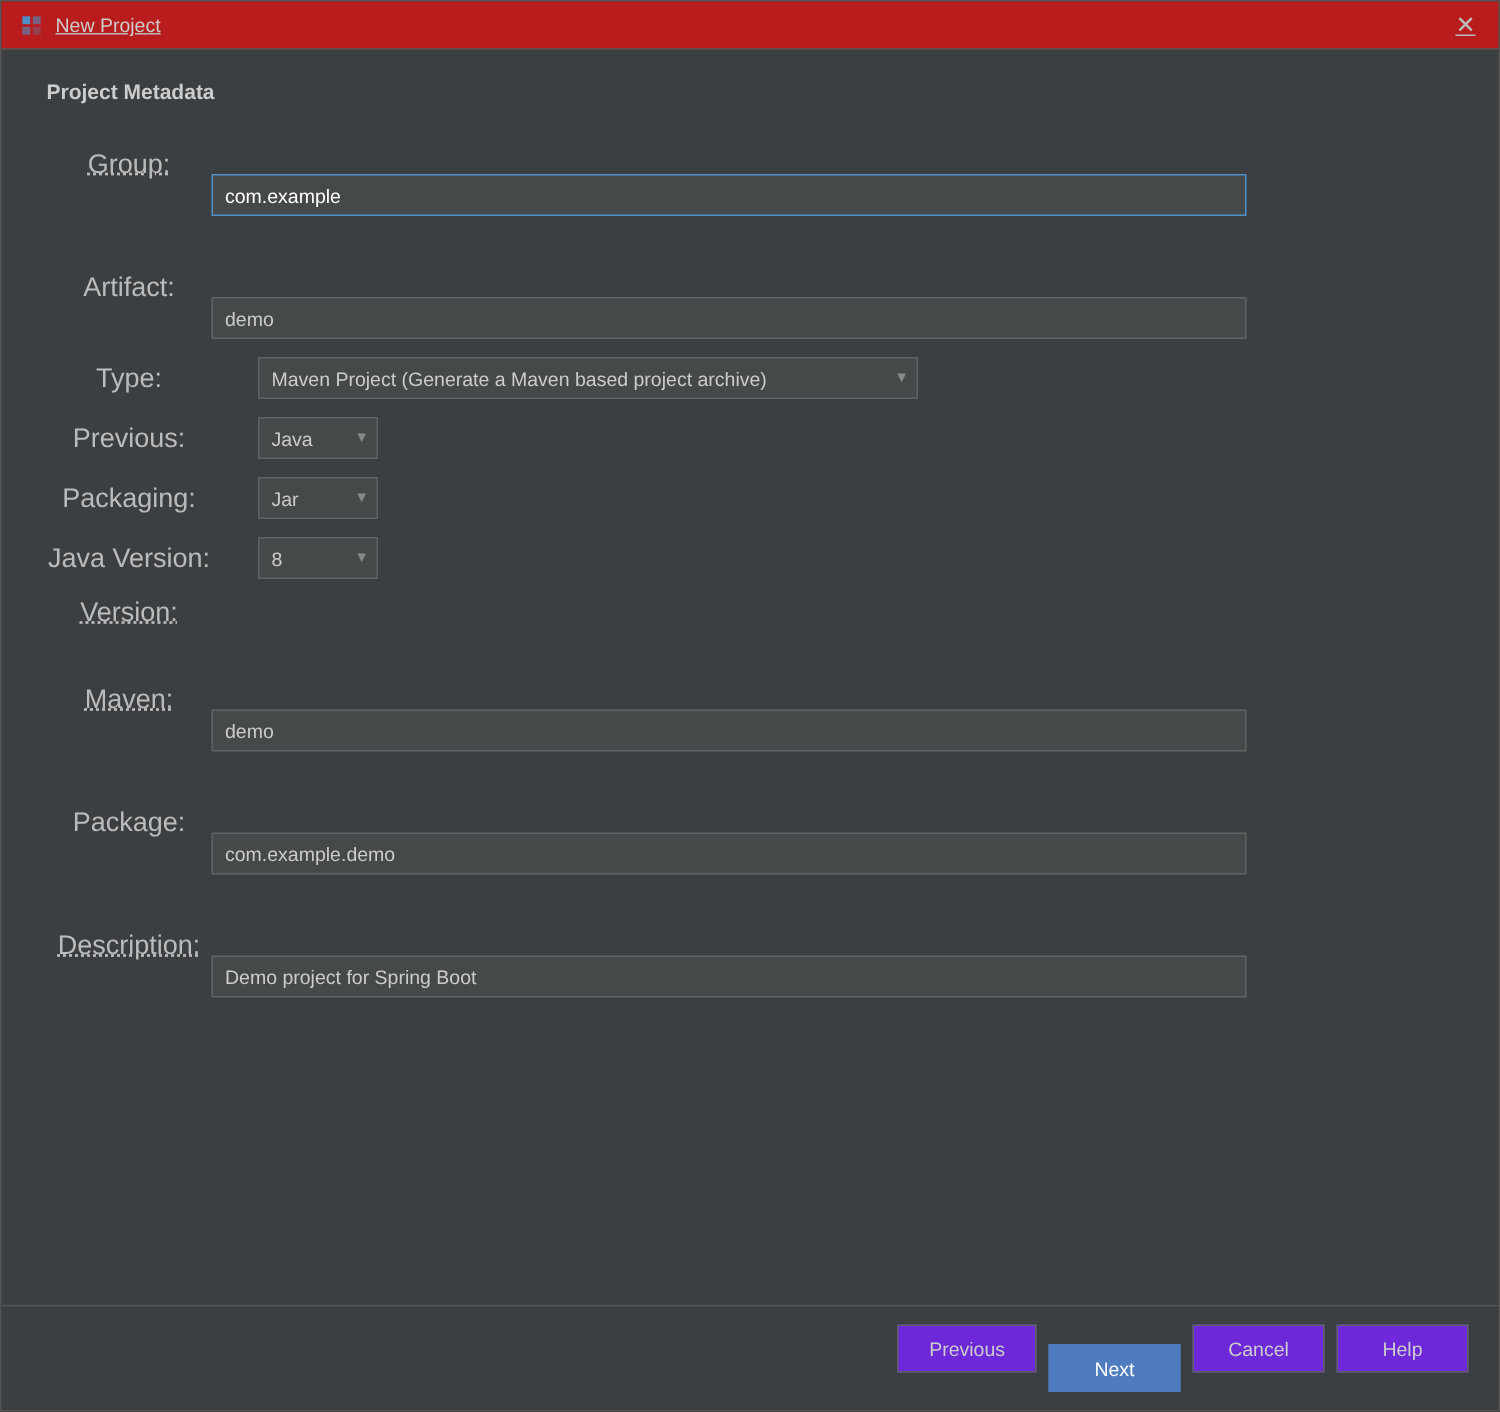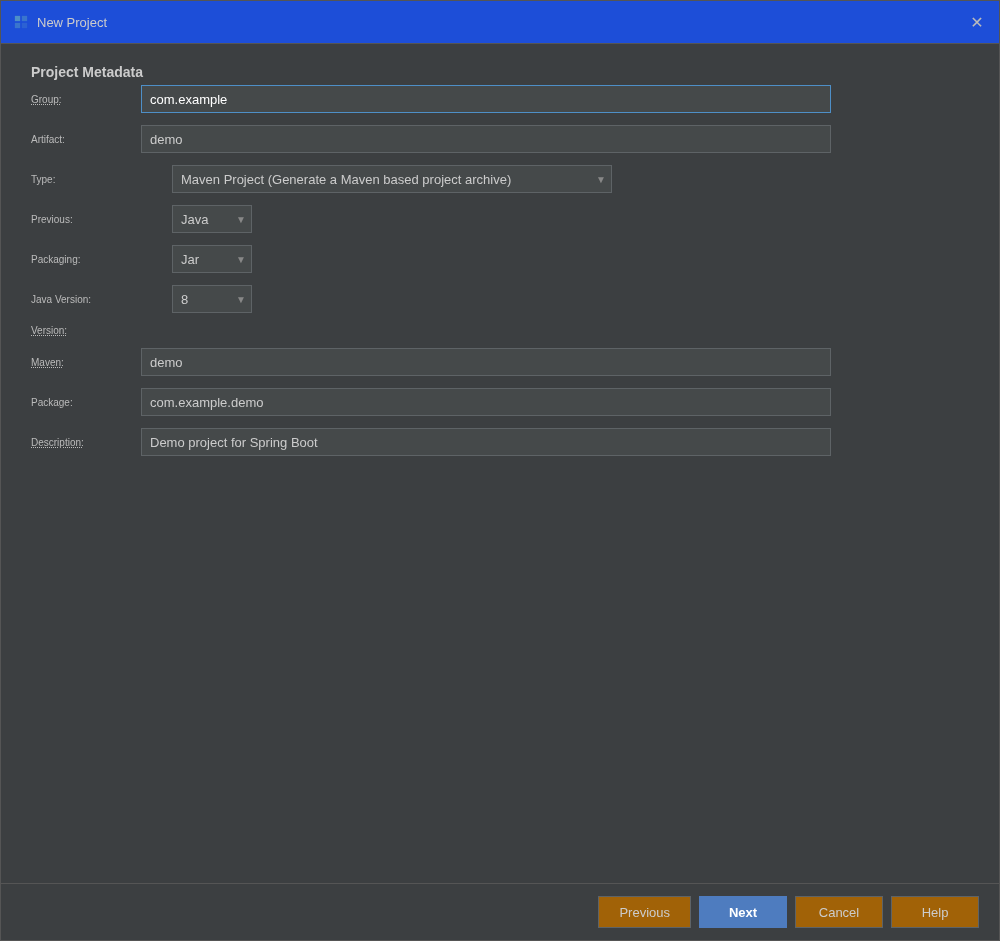--- a/index.html
+++ b/index.html
@@ -23,28 +23,29 @@
       width: 1000px;
       height: 941px;
       background: #3c3f41;
       border: 1px solid #555555;
       display: flex;
       flex-direction: column;
       position: relative;
     }
 
     .title-bar {
-      background: #1d4ed8;
+      background: #b91c1c;
       padding: 6px 12px;
       display: flex;
       align-items: center;
       justify-content: space-between;
       border-bottom: 1px solid #555;
-      height: 43px;
+      height: 32px;
       flex-shrink: 0;
+      text-decoration: underline;
     }
 
     .title-bar-left {
       display: flex;
       align-items: center;
       gap: 8px;
     }
 
     .title-icon {
       width: 16px;
@@ -93,39 +94,41 @@
 
     .form-row {
       display: flex;
       align-items: center;
       margin-bottom: 12px;
     }
 
     .form-label {
       width: 110px;
       color: #bbbbbb;
-      font-size: 10px;
+      font-size: 18px;
       flex-shrink: 0;
+      text-align: center;
     }
 
     .form-label.underline {
       text-decoration: underline;
       text-decoration-style: dotted;
     }
 
     .form-input {
       flex: 1;
       max-width: 690px;
       background: #45494a;
       border: 1px solid #5e6366;
       color: #cccccc;
       padding: 5px 8px;
       font-size: 13px;
       height: 28px;
       outline: none;
+      margin-top: 42px;
     }
 
     .form-input.focused {
       border-color: #4e8fc7;
       background: #45494a;
     }
 
     .select-wrapper {
       display: flex;
       align-items: flex-end;
@@ -174,30 +177,31 @@
       flex-shrink: 0;
       background: #3c3f41;
     }
 
     .btn {
       padding: 6px 20px;
       font-size: 13px;
       cursor: pointer;
       border: 1px solid #5e6366;
       color: #cccccc;
-      background: #a16207;
+      background: #6d28d9;
       min-width: 88px;
       height: 32px;
     }
 
     .btn-primary {
       background: #4e7cbf;
       border-color: #4e7cbf;
       color: white;
-      font-weight: bold;
+      font-weight: normal;
+      margin-top: 13px;
     }
   </style>
 </head>
 <body>
 
 <div class="dialog">
 
   <div class="title-bar">
     <div class="title-bar-left">
       <div class="title-icon">

